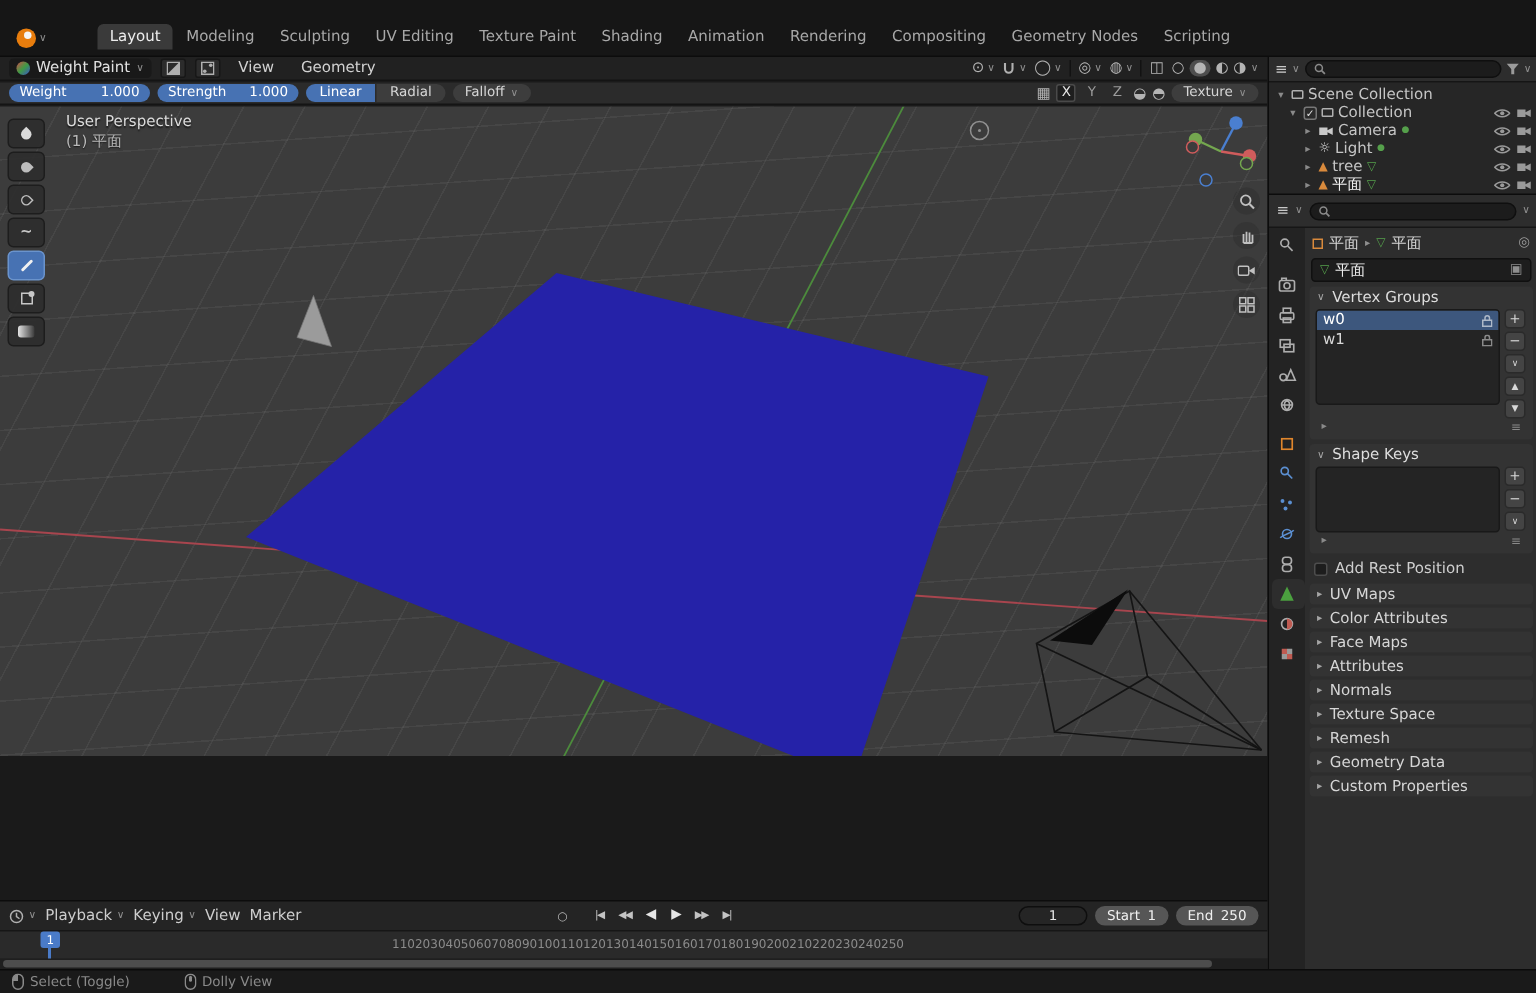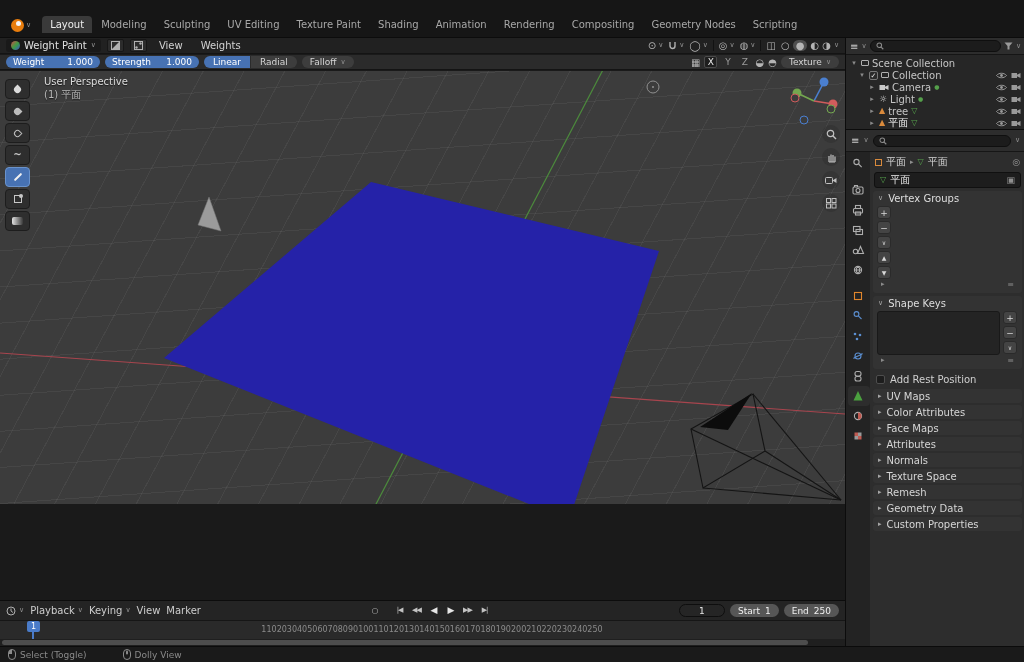--- a/index.html
+++ b/index.html
@@ -7,21 +7,21 @@
   .app{position:relative;width:1024px;height:662px;background:#1a1a1a;overflow:hidden;color:#c9c9c9;font-size:10px}
 
   
   .topbar{position:absolute;left:0;top:0;width:1024px;height:38px;background:#161616;border-bottom:1px solid #0c0c0c;display:flex;align-items:flex-end;padding:0 8px 4px 8px;gap:4px}
   .logo-btn{display:flex;align-items:center;gap:2px;padding:1px 3px;border-radius:3px;cursor:pointer}
   .logo-ball{width:13px;height:13px;border-radius:50%;background:#e87d0d;position:relative}
   .logo-ball::after{content:"";position:absolute;left:5px;top:2px;width:5px;height:5px;border-radius:50%;background:#f5f5f5}
   .cv{font-size:7px;color:#8f8f8f;line-height:1}
   .menus{display:flex;gap:2px;margin-left:4px}
   .menu{padding:2px 6px;border-radius:3px;color:#d2d2d2}
-  .ws-tabs{display:flex;gap:1px;margin-left:4px;align-items:flex-end}
+  .ws-tabs{display:flex;gap:1px;margin-left:27px;align-items:flex-end}
   .ws{padding:3px 8px;border-radius:4px 4px 0 0;color:#a8a8a8;white-space:nowrap}
   .ws.active{background:#3a3a3a;color:#ededed}
 
   
   .vp-header{position:absolute;left:0;top:38px;width:845px;height:16px;background:#212121;border-bottom:1px solid #141414;display:flex;align-items:center;padding:0 6px;gap:6px;font-size:10px}
   .mode-btn{display:flex;align-items:center;gap:4px;background:#191919;border-radius:3px;padding:1px 5px;color:#e0e0e0}
   .mode-ball{width:9px;height:9px;border-radius:50%;background:linear-gradient(135deg,#d14b4b,#3f9b44 50%,#3b53c9)}
   .hbtn{width:17px;height:13px;background:#2c2c2c;border:1px solid #171717;border-radius:2px;display:flex;align-items:center;justify-content:center}
   .vph-right{margin-left:auto;display:flex;align-items:center;gap:5px;color:#b4b4b4}
   .ig{display:flex;align-items:center;gap:2px}
@@ -178,21 +178,21 @@
         </svg>
     </span>
     <span class="hbtn">
       <svg width="9" height="9" viewBox="0 0 9 9">
           <rect x="0.5" y="0.5" width="8" height="8" fill="none" stroke="#b0b0b0"></rect>
           <circle cx="2.5" cy="6.5" r="1.2" fill="#b0b0b0"></circle>
           <circle cx="6.5" cy="2.5" r="1.2" fill="#b0b0b0"></circle>
         </svg>
     </span>
     <span class="menu">View</span>
-    <span class="menu">Weights</span>
+    <span class="menu">Geometry</span>
     <div class="vph-right">
       <span class="ig">
           <span>⊙</span>
           <span class="cv">∨</span>
         </span>
       <span class="ig">
         <svg width="9" height="9" viewBox="0 0 9 9">
             <path d="M2 1 v4 a2.5 2.5 0 0 0 5 0 V1" fill="none" stroke="#b0b0b0" stroke-width="1.4"></path>
           </svg>
         <span class="cv">∨</span>
@@ -543,20 +543,36 @@
             <span class="end-ic">▣</span>
           </div>
 
           <div class="panel">
             <div class="phead">
               <span class="car">∨</span>
               <span>Vertex Groups</span>
             </div>
             <div class="pbody">
               <div class="vg-wrap">
+                <div class="vg-list">
+                  <div class="vg-row sel">
+                    <span>w0</span>
+                    <svg class="lock" width="7" height="8" viewBox="0 0 7 8">
+                        <rect x="0.5" y="3.5" width="6" height="4" fill="none" stroke="#aeb9c8"></rect>
+                        <path d="M2 3.5 V2 a1.5 1.5 0 0 1 3 0 V3.5" fill="none" stroke="#aeb9c8"></path>
+                      </svg>
+                  </div>
+                  <div class="vg-row">
+                    <span>w1</span>
+                    <svg class="lock" width="7" height="8" viewBox="0 0 7 8">
+                        <rect x="0.5" y="3.5" width="6" height="4" fill="none" stroke="#8a8a8a"></rect>
+                        <path d="M2 3.5 V2 a1.5 1.5 0 0 1 3 0 V3.5" fill="none" stroke="#8a8a8a"></path>
+                      </svg>
+                  </div>
+                </div>
                 <div class="colbtns">
                   <span class="cbtn">+</span>
                   <span class="cbtn">−</span>
                   <span class="cbtn small">∨</span>
                   <span class="cbtn small">▲</span>
                   <span class="cbtn small">▼</span>
                 </div>
               </div>
               <div class="listfoot">
                 <span>▸</span>

